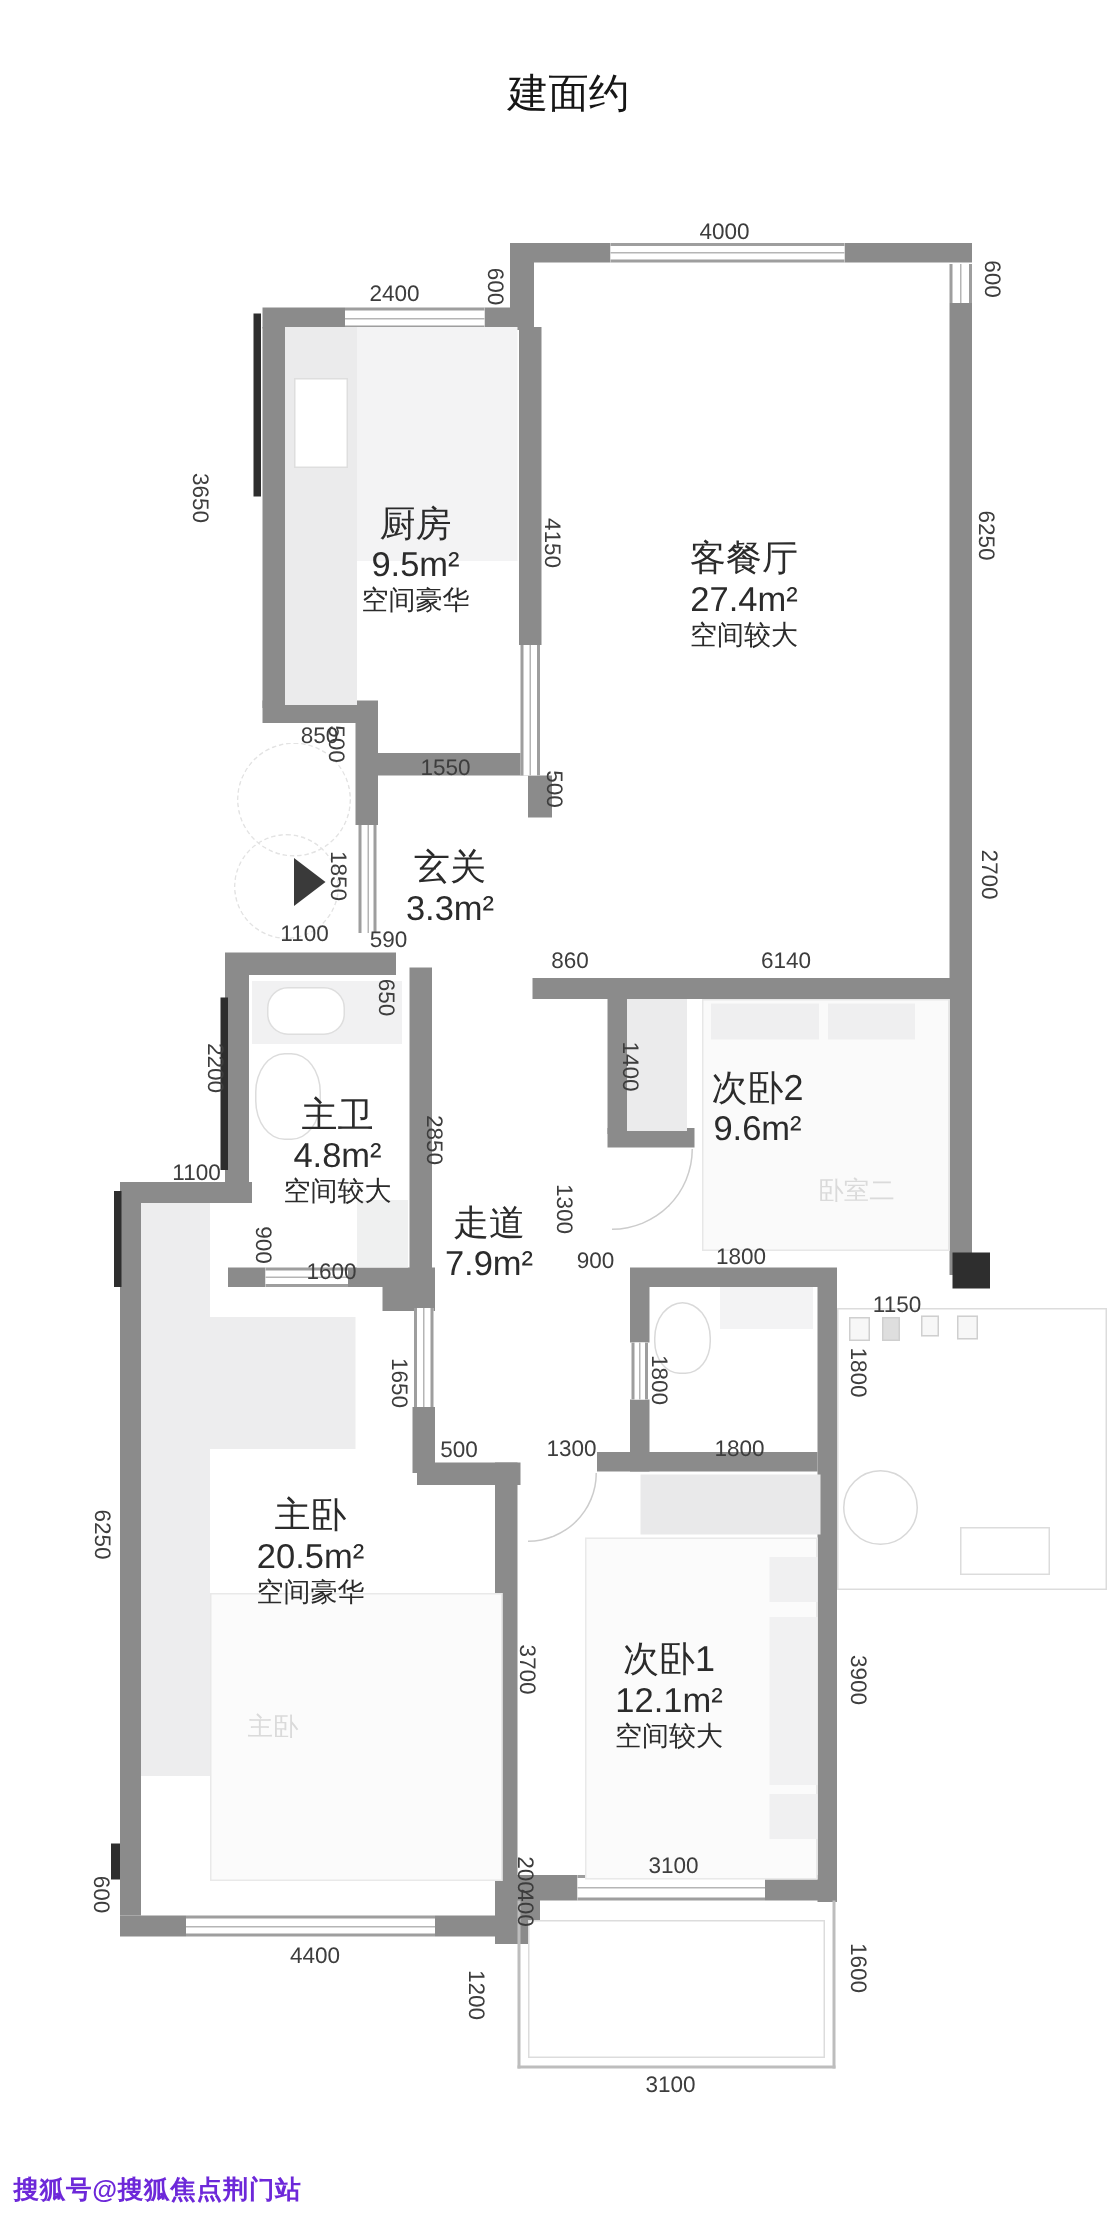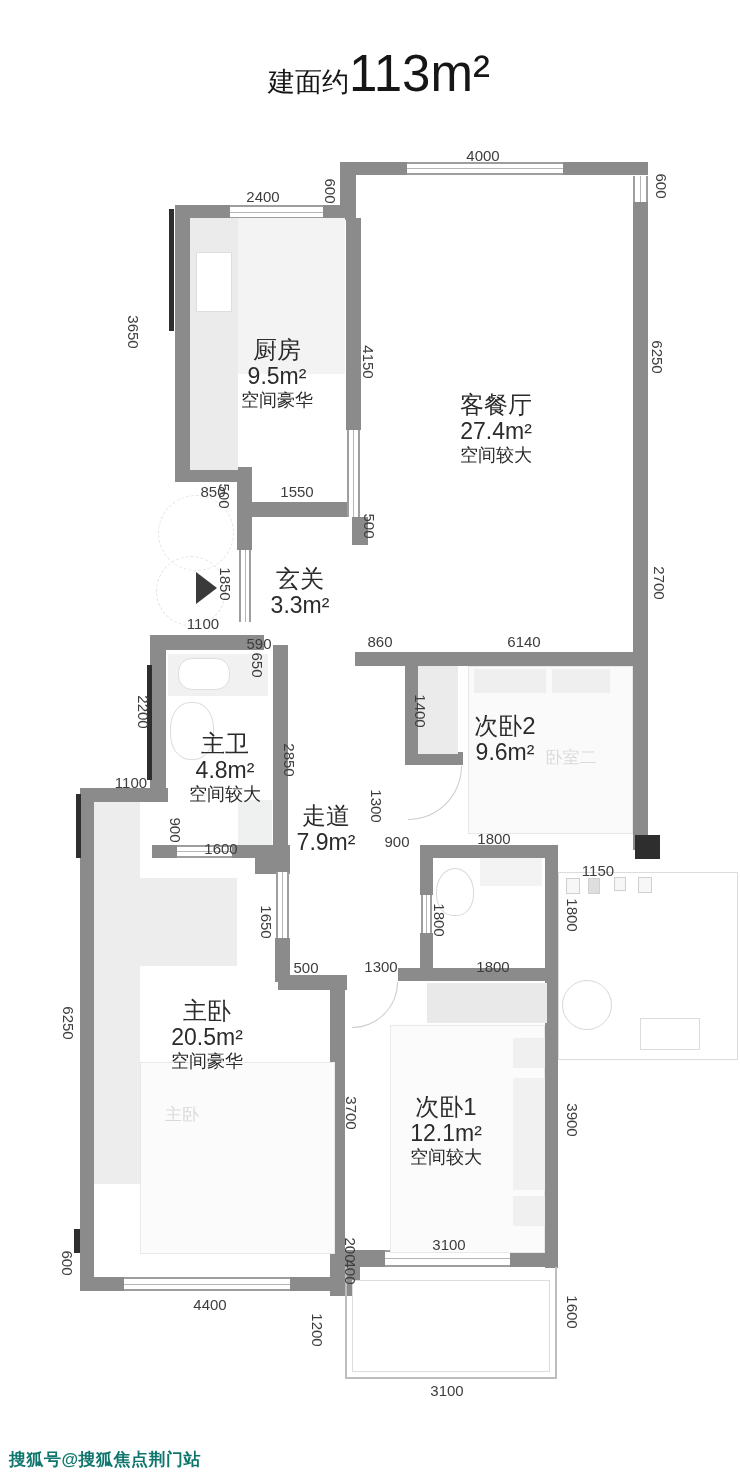--- a/index.html
+++ b/index.html
@@ -19,37 +19,36 @@
   .arc{position:absolute;border-right:1px solid #cccccc;border-bottom:1px solid #cccccc;
        border-radius:0 0 100% 0;box-sizing:border-box;}
   .arcd{position:absolute;border:1px dashed #e3e3e3;border-radius:50%;box-sizing:border-box;}
   
   .dim{position:absolute;font-size:15px;color:#3d3d3d;white-space:nowrap;transform:translate(-50%,-50%);}
   .dim.v{transform:translate(-50%,-50%) rotate(90deg);}
   .roomlbl{position:absolute;text-align:center;transform:translateX(-50%);color:#2b2b2b;white-space:nowrap;}
   .rname{font-size:24px;line-height:27px;}
   .rarea{font-size:23px;line-height:26px;}
   .rnote{font-size:18px;line-height:22px;}
-  .ghost{position:absolute;color:#dadada;font-size:17px;transform:translate(-50%,-50%);white-space:nowrap;}
+  .ghost{position:absolute;color:#dadada;font-size:17px;transform:translate(-50%,-50%);white-space:nowrap;margin-top:37px;}
   .tri{position:absolute;width:0;height:0;border-top:16px solid transparent;border-bottom:16px solid transparent;border-left:21px solid #3a3a3a;}
   #title{position:absolute;left:0;top:44px;width:740px;display:flex;justify-content:center;align-items:baseline;color:#161616;}
   #title .t1{font-size:47px;letter-spacing:2px;}
   #title .t2{font-size:27px;margin-left:18px;}
   #title .t3{font-size:51px;}
-  #wm{position:absolute;left:9px;top:1448px;font-size:17px;font-weight:bold;color:#0f766e;letter-spacing:0.5px;}
+  #wm{position:absolute;left:9px;top:1448px;font-size:17px;font-weight:bold;color:#6d28d9;letter-spacing:0.5px;}
   .fxi{position:absolute;border:1px solid #cfcfcf;background:#f7f7f7;}
 </style>
 </head>
 <body>
 
 <div id="stage">
 
   <div id="title">
     <span class="t2">建面约</span>
-    <span class="t3">113m²</span>
   </div>
 
   <div class="w" style="left:175px;top:205px;width:55px;height:14px"></div>
   <div class="w" style="left:323px;top:205px;width:32px;height:14px"></div>
   <div class="w" style="left:340px;top:162px;width:16px;height:58px"></div>
   <div class="w" style="left:350px;top:162px;width:57px;height:13px"></div>
   <div class="w" style="left:563px;top:162px;width:85px;height:13px"></div>
   <div class="w" style="left:633px;top:202px;width:15px;height:456px"></div>
   <div class="w" style="left:175px;top:218px;width:15px;height:254px"></div>
   <div class="w" style="left:175px;top:467px;width:77px;height:15px"></div>
@@ -140,21 +139,21 @@
   <div class="f" style="left:168px;top:654px;width:100px;height:42px;background:#f1f1f2"></div>
   <div class="f" style="left:178px;top:658px;width:50px;height:30px;background:#fff;border:1px solid #dedede;border-radius:14px"></div>
   <div class="f" style="left:170px;top:702px;width:42px;height:56px;background:#fff;border:1px solid #dcdcdc;border-radius:45%"></div>
   <div class="f" style="left:238px;top:800px;width:34px;height:45px;background:#eff0f0"></div>
 
   <div class="roomlbl" style="left:277px;top:336px">
     <div class="rname">厨房</div>
     <div class="rarea">9.5m²</div>
     <div class="rnote">空间豪华</div>
   </div>
-  <div class="roomlbl" style="left:496px;top:391px">
+  <div class="roomlbl" style="left:496px;top:359px">
     <div class="rname">客餐厅</div>
     <div class="rarea">27.4m²</div>
     <div class="rnote">空间较大</div>
   </div>
   <div class="roomlbl" style="left:300px;top:565px">
     <div class="rname">玄关</div>
     <div class="rarea">3.3m²</div>
   </div>
   <div class="roomlbl" style="left:225px;top:730px">
     <div class="rname">主卫</div>
@@ -182,27 +181,27 @@
 
   <div class="ghost" style="left:571px;top:757px">卧室二</div>
   <div class="ghost" style="left:182px;top:1114px">主卧</div>
 
   <div class="dim" style="left:483px;top:155px">4000</div>
   <div class="dim" style="left:263px;top:196px">2400</div>
   <div class="dim v" style="left:330px;top:191px">600</div>
   <div class="dim v" style="left:661px;top:186px">600</div>
   <div class="dim v" style="left:133px;top:332px">3650</div>
   <div class="dim v" style="left:368px;top:362px">4150</div>
-  <div class="dim" style="left:297px;top:491px">1550</div>
+  <div class="dim" style="left:297px;top:512px">1550</div>
   <div class="dim" style="left:213px;top:491px">850</div>
   <div class="dim v" style="left:224px;top:496px">500</div>
   <div class="dim v" style="left:369px;top:526px">500</div>
   <div class="dim v" style="left:225px;top:584px">1850</div>
   <div class="dim" style="left:203px;top:623px">1100</div>
-  <div class="dim" style="left:259px;top:643px">590</div>
+  <div class="dim" style="left:259px;top:627px">590</div>
   <div class="dim v" style="left:257px;top:665px">650</div>
   <div class="dim" style="left:380px;top:641px">860</div>
   <div class="dim" style="left:524px;top:641px">6140</div>
   <div class="dim v" style="left:657px;top:357px">6250</div>
   <div class="dim v" style="left:659px;top:583px">2700</div>
   <div class="dim v" style="left:143px;top:712px">2200</div>
   <div class="dim v" style="left:289px;top:760px">2850</div>
   <div class="dim v" style="left:420px;top:711px">1400</div>
   <div class="dim v" style="left:376px;top:806px">1300</div>
   <div class="dim" style="left:397px;top:841px">900</div>

